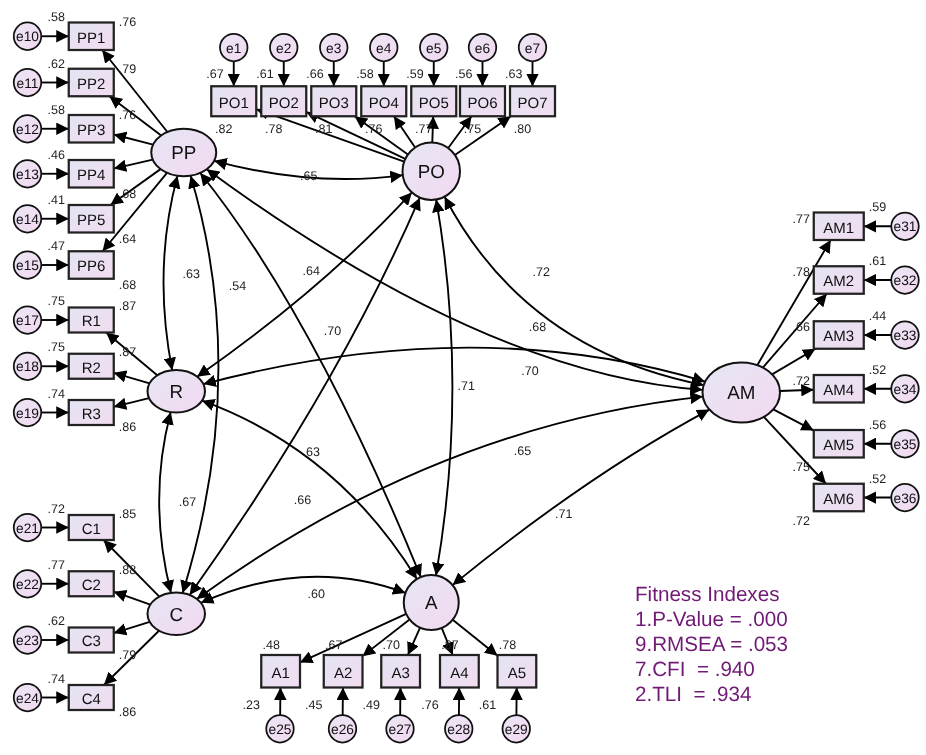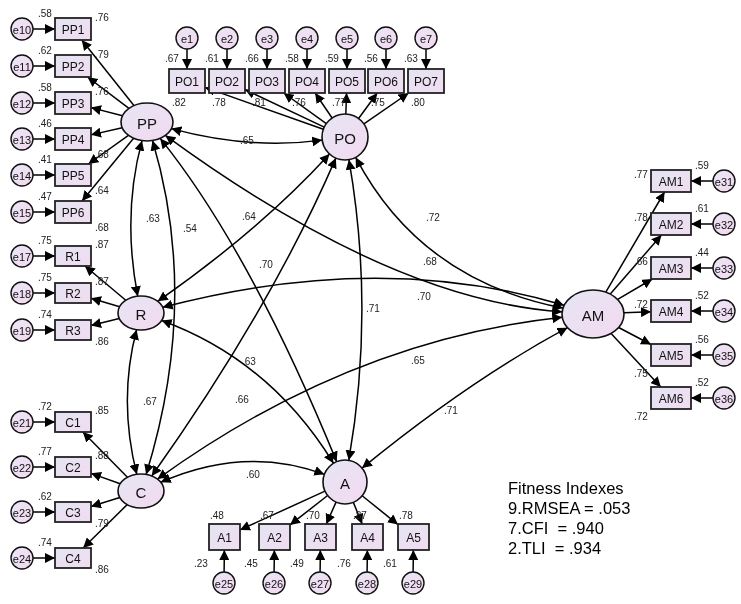--- a/index.html
+++ b/index.html
@@ -6,21 +6,21 @@
   body { width: 741px; height: 604px; overflow: hidden; font-family: "Liberation Sans", sans-serif; }
   #diagram { position: absolute; left: 0; top: 0; width: 741px; height: 604px; }
   .lat { fill: url(#latGrad); stroke: #111; stroke-width: 1.6; }
   .box { fill: url(#boxGrad); stroke: #222; stroke-width: 1.8; }
   .err { fill: url(#errGrad); stroke: #111; stroke-width: 1.4; }
   .edge { fill: none; stroke: #000; stroke-width: 1.5; }
   .lbl { font-size: 10px; fill: #222; }
   .nodetext { font-size: 12px; fill: #111; text-anchor: middle; dominant-baseline: central; }
   .lattext { font-size: 15px; fill: #111; text-anchor: middle; dominant-baseline: central; }
   .errtext { font-size: 11px; fill: #111; text-anchor: middle; dominant-baseline: central; }
-  #fit { position: absolute; left: 508px; top: 478px; font-size: 16.5px; line-height: 20px; color: #000000; }
+  #fit { position: absolute; left: 508px; top: 466px; font-size: 16.5px; line-height: 20px; color: #701a75; }
   #fit div { white-space: pre; }
 </style>
 </head>
 <body>
 
 <svg id="diagram" xmlns="http://www.w3.org/2000/svg" width="741" height="604" viewBox="0 0 741 604">
   <defs>
     <linearGradient id="latGrad" x1="0" y1="0" x2="1" y2="1">
       <stop offset="0" stop-color="#e6e6f4"></stop>
         <stop offset="1" stop-color="#f3d9f1"></stop>
@@ -335,16 +335,17 @@
       <text x="695" y="299" class="lbl">.52</text>
       <text x="634" y="377" class="lbl">.75</text>
       <text x="695" y="343" class="lbl">.56</text>
       <text x="634" y="420" class="lbl">.72</text>
       <text x="695" y="386" class="lbl">.52</text>
     </g>
 </svg>
 
 <div id="fit">
   <div>Fitness Indexes</div>
+  <div>1.P-Value = .000</div>
   <div>9.RMSEA = .053</div>
   <div>7.CFI  = .940</div>
   <div>2.TLI  = .934</div>
 </div>
 
 </body></html>

